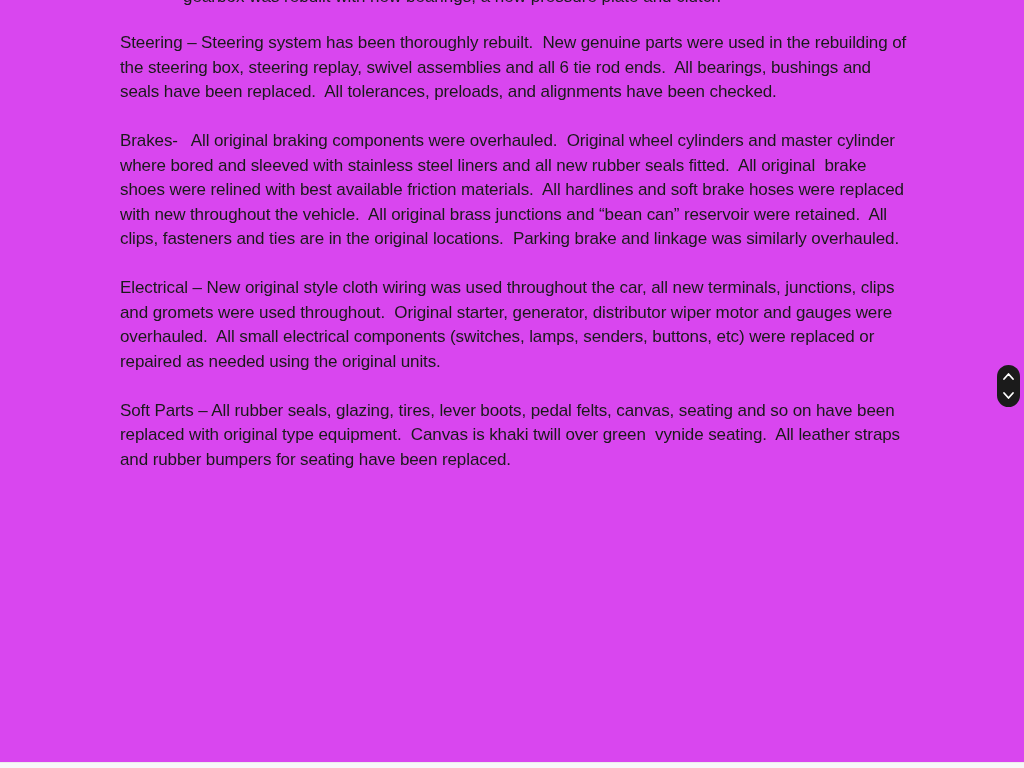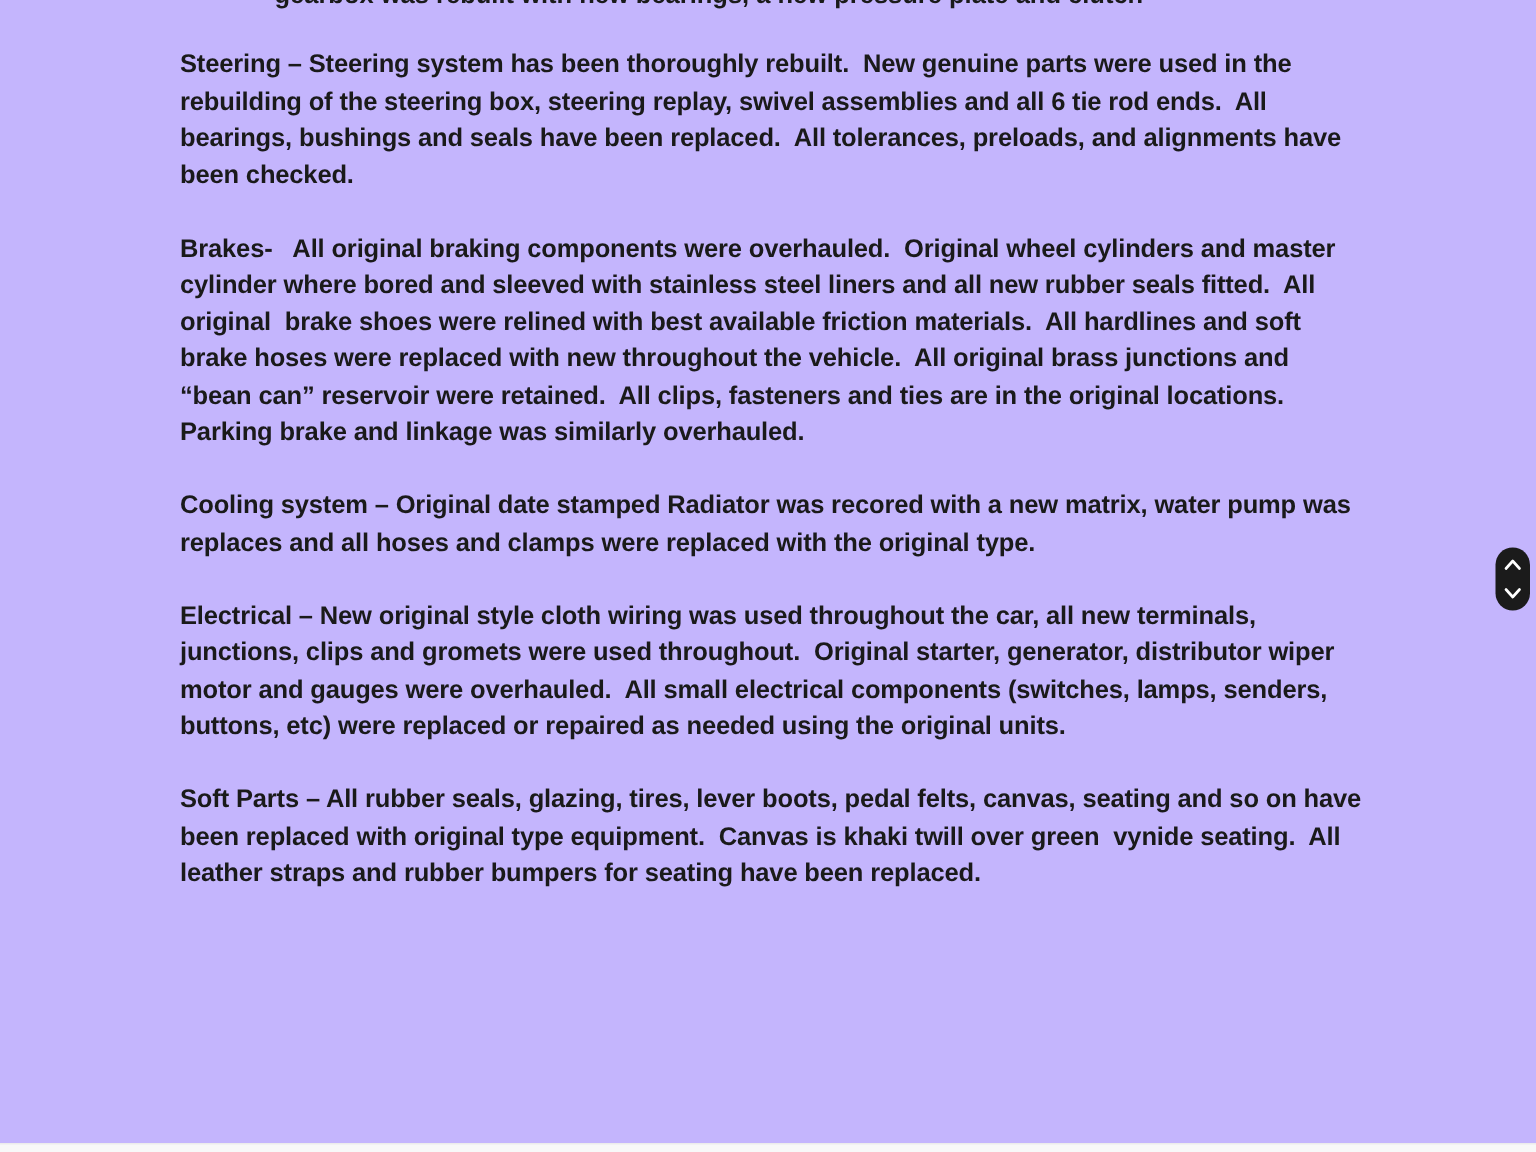--- a/index.html
+++ b/index.html
@@ -8,23 +8,22 @@
     width: 1024px;
     height: 768px;
     overflow: hidden;
     background: #ffffff;
     font-family: "Liberation Sans", sans-serif;
   }
   .page {
     position: relative;
     width: 1024px;
     height: 768px;
-    background: #c4b5fd;
+    background: #d946ef;
     color: #1a1a1a;
-    font-weight: bold;
   }
   .top-clip {
     height: 6px;
     overflow: hidden;
     position: relative;
   }
   .top-clip .clipped-line {
     display: block;
     position: absolute;
     top: -15px;
@@ -88,21 +87,20 @@
 
 <div class="page">
 
   <div class="top-clip">
     <span class="clipped-line">gearbox was rebuilt with new bearings, a new pressure plate and clutch</span>
   </div>
 
   <div class="doc">
     <p>Steering – Steering system has been thoroughly rebuilt.  New genuine parts were used in the rebuilding of the steering box, steering replay, swivel assemblies and all 6 tie rod ends.  All bearings, bushings and seals have been replaced.  All tolerances, preloads, and alignments have been checked.</p>
     <p>Brakes-   All original braking components were overhauled.  Original wheel cylinders and master cylinder where bored and sleeved with stainless steel liners and all new rubber seals fitted.  All original  brake shoes were relined with best available friction materials.  All hardlines and soft brake hoses were replaced with new throughout the vehicle.  All original brass junctions and “bean can” reservoir were retained.  All clips, fasteners and ties are in the original locations.  Parking brake and linkage was similarly overhauled.</p>
-    <p>Cooling system – Original date stamped Radiator was recored with a new matrix, water pump was replaces and all hoses and clamps were replaced with the original type.</p>
     <p>Electrical – New original style cloth wiring was used throughout the car, all new terminals, junctions, clips and gromets were used throughout.  Original starter, generator, distributor wiper motor and gauges were overhauled.  All small electrical components (switches, lamps, senders, buttons, etc) were replaced or repaired as needed using the original units.</p>
     <p>Soft Parts – All rubber seals, glazing, tires, lever boots, pedal felts, canvas, seating and so on have been replaced with original type equipment.  Canvas is khaki twill over green  vynide seating.  All leather straps and rubber bumpers for seating have been replaced.</p>
   </div>
 
   <div class="scroll-widget">
     <button class="scroll-btn">
       <span>
         <svg width="13" height="9" viewBox="0 0 13 9">
           <polyline points="2,7 6.5,2 11,7" fill="none" stroke="#ffffff" stroke-width="1.8" stroke-linecap="round" stroke-linejoin="round"></polyline>
         </svg>

